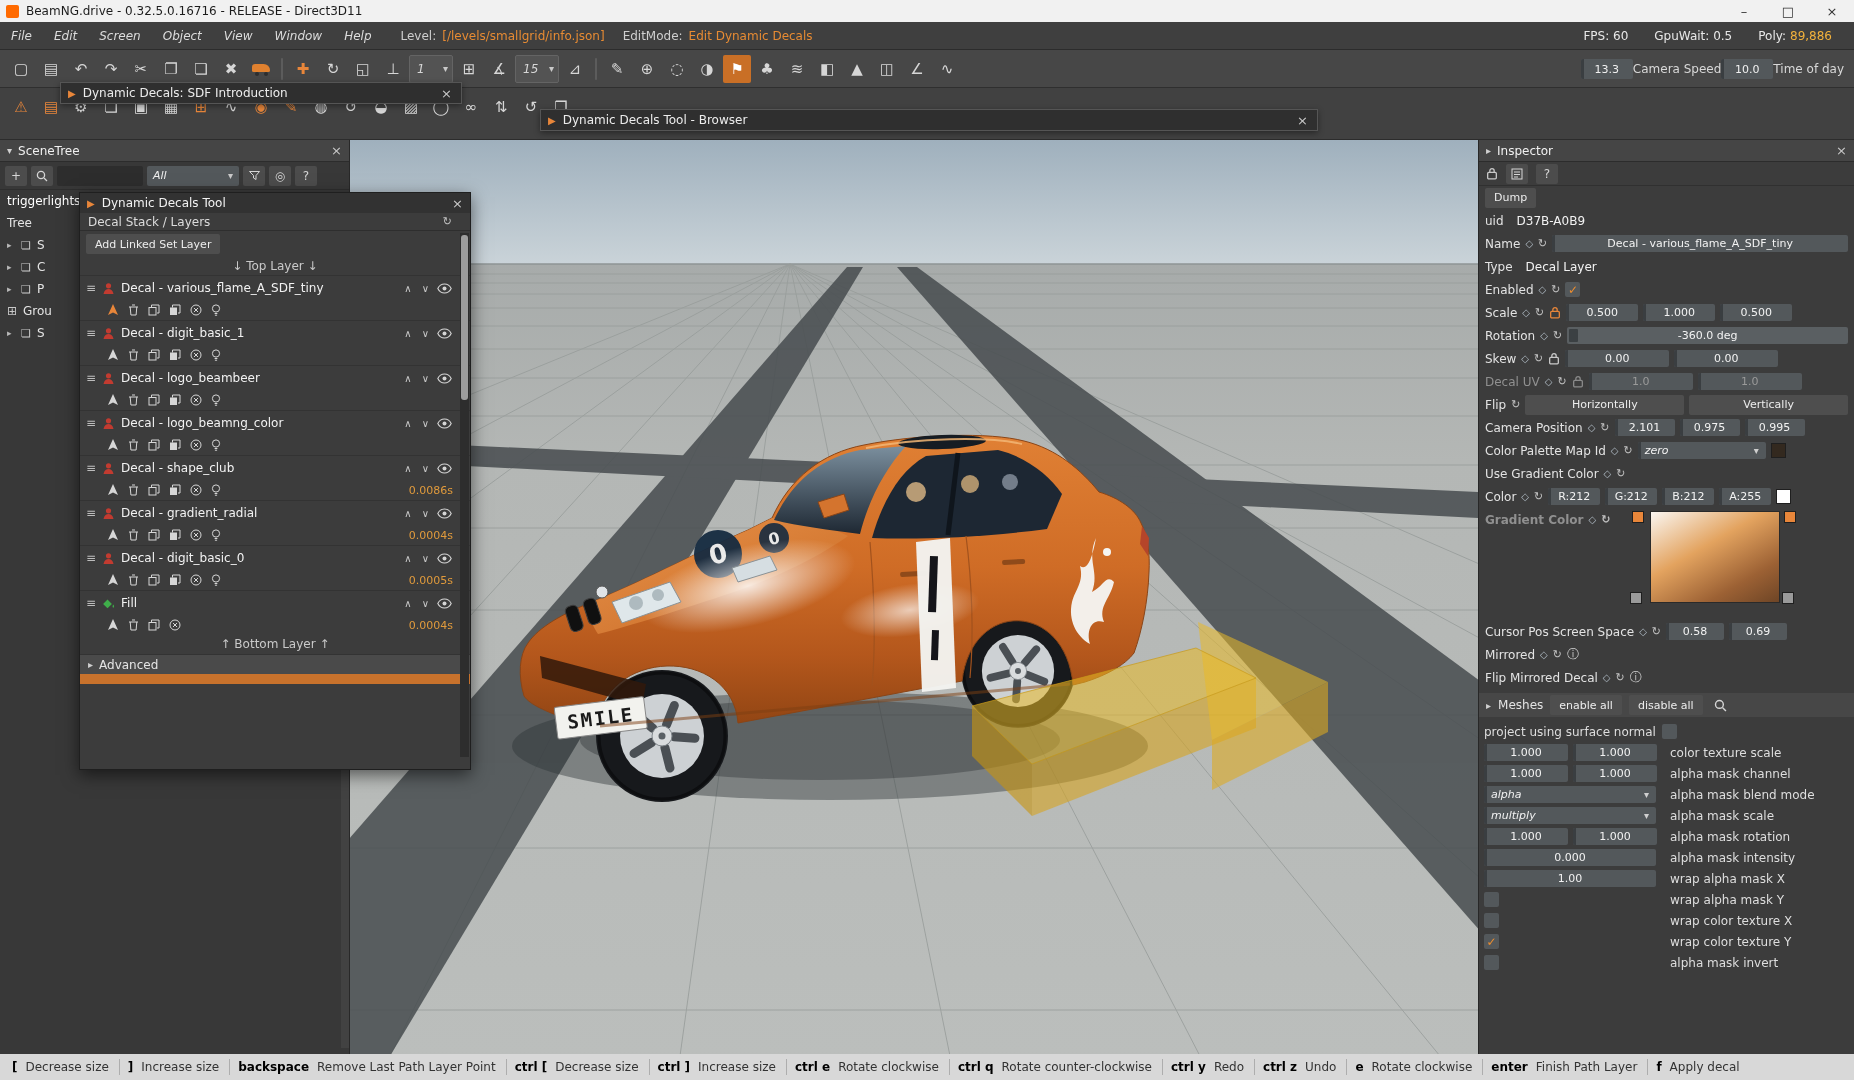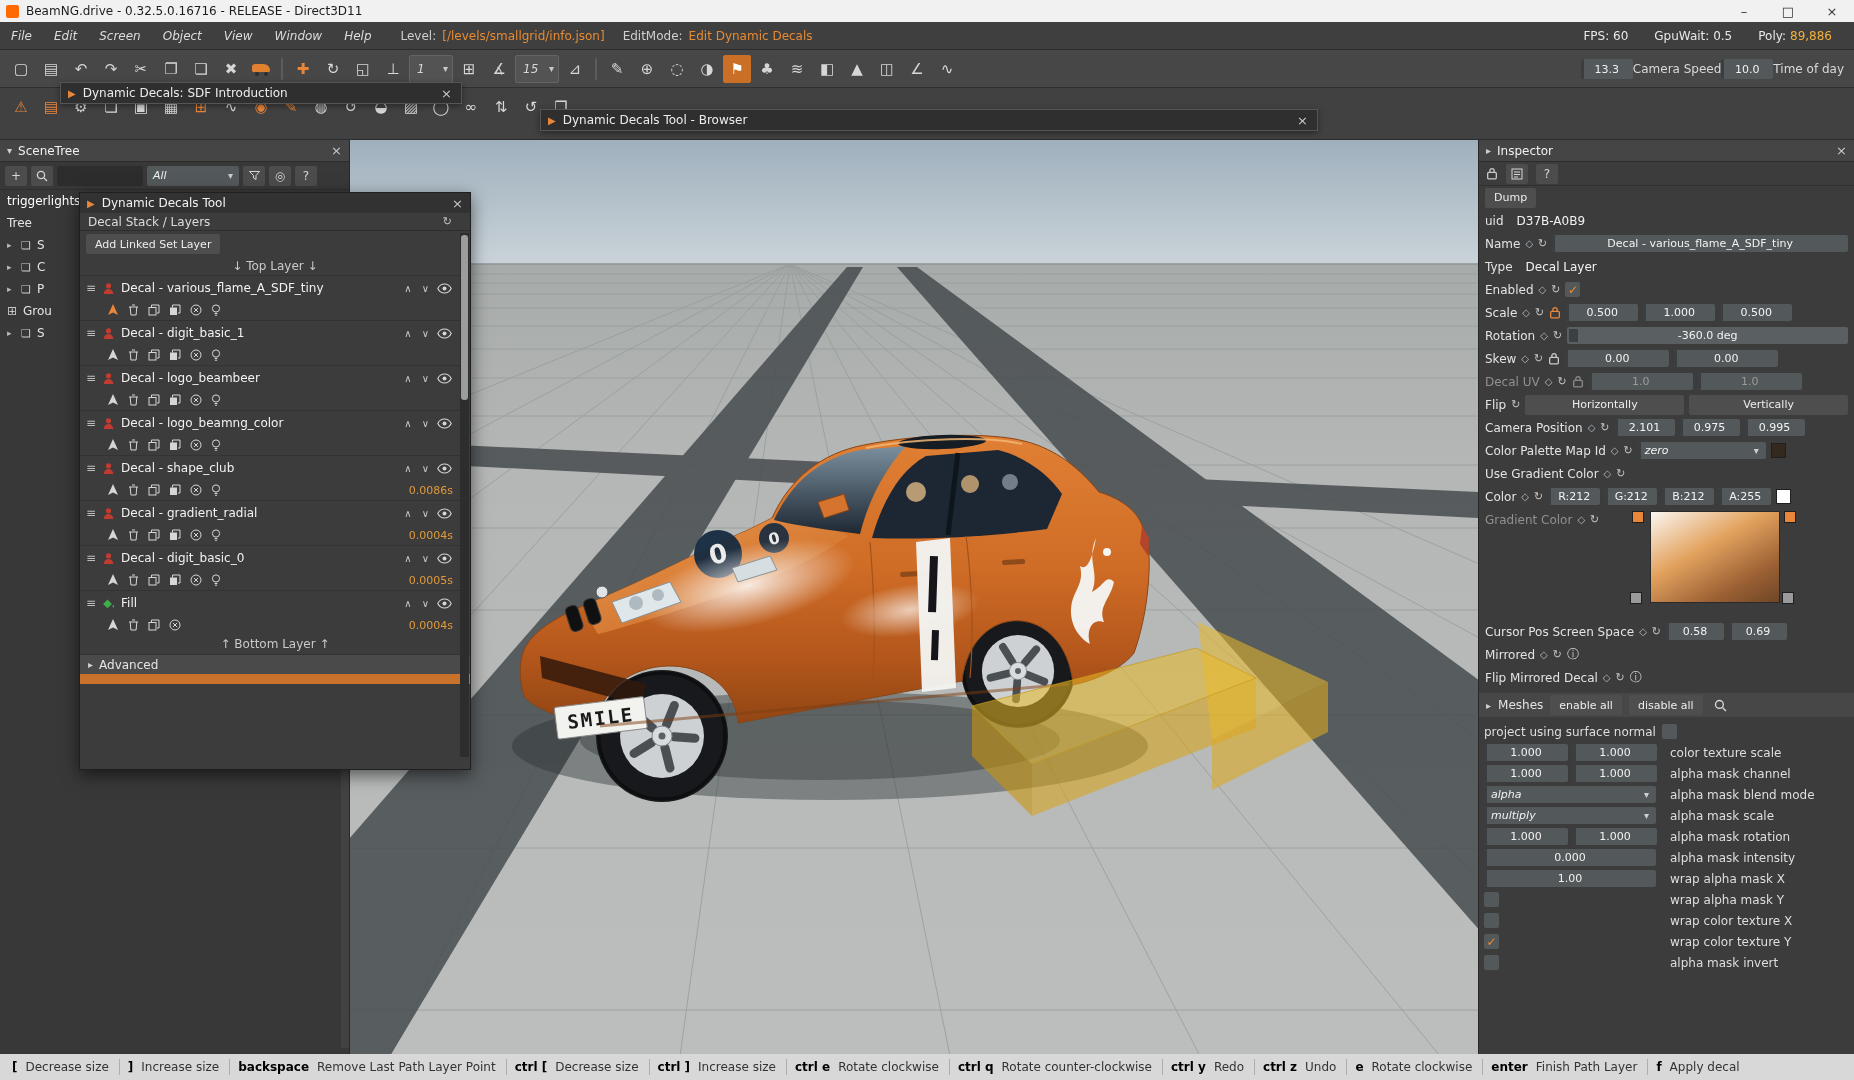--- a/index.html
+++ b/index.html
@@ -104,21 +104,21 @@
   .sel { justify-content:space-between; padding:0 7px; }
   .sel .caret::before { content:"▾"; color:#cfcfcf; font-size:10px; }
   .swatch { width:15px; height:15px; border:1px solid #1f1f1f; background:#ffffff; }
   .swatch.darkmap { background:#33291f; }
   .checkbox { width:15px; height:15px; background:#53585b; border-radius:2px; display:flex;
     align-items:center; justify-content:center; flex:none; }
   .checkbox.checked::after, .prow.checked .pw-check::after { content:"✓"; color:#ef8e2e; font-weight:bold; font-size:12px; }
   .slider { flex:1; background:#5a5f62; height:17px; border-radius:2px; position:relative;
     display:flex; align-items:center; justify-content:center; font-size:11px; color:#f2f2f2; }
   .slider::before { content:""; position:absolute; left:2px; top:2px; bottom:2px; width:9px; background:#3b4043; border-radius:1px; }
-  .gradblock { position:relative; height:112px; }
+  .gradblock { position:relative; height:112px;font-weight:bold; }
   .gradbox { position:absolute; left:171px; top:3px; width:130px; height:92px; border:1px solid #2a2a2a;
     background:linear-gradient(150deg,#faf6f1 0%,#e3a35f 40%,#9c6134 75%,#6e4526 100%); }
   .gh { position:absolute; width:12px; height:12px; border:1px solid #1f1f1f; }
   .gh.orange { background:#e8863a; }
   .gh.gray { background:#9a9a9a; }
   .meshbar { display:flex; align-items:center; gap:7px; background:#474747; height:24px; padding:0 7px; margin-top:4px; }
   .prow { display:flex; align-items:center; height:21px; padding:0 5px; }
   .pleft { width:178px; display:flex; gap:5px; align-items:center; flex:none; }
   .prow .pw { display:none; }
   .prow.pair .pw-a, .prow.pair .pw-b { display:flex; width:84px; }

